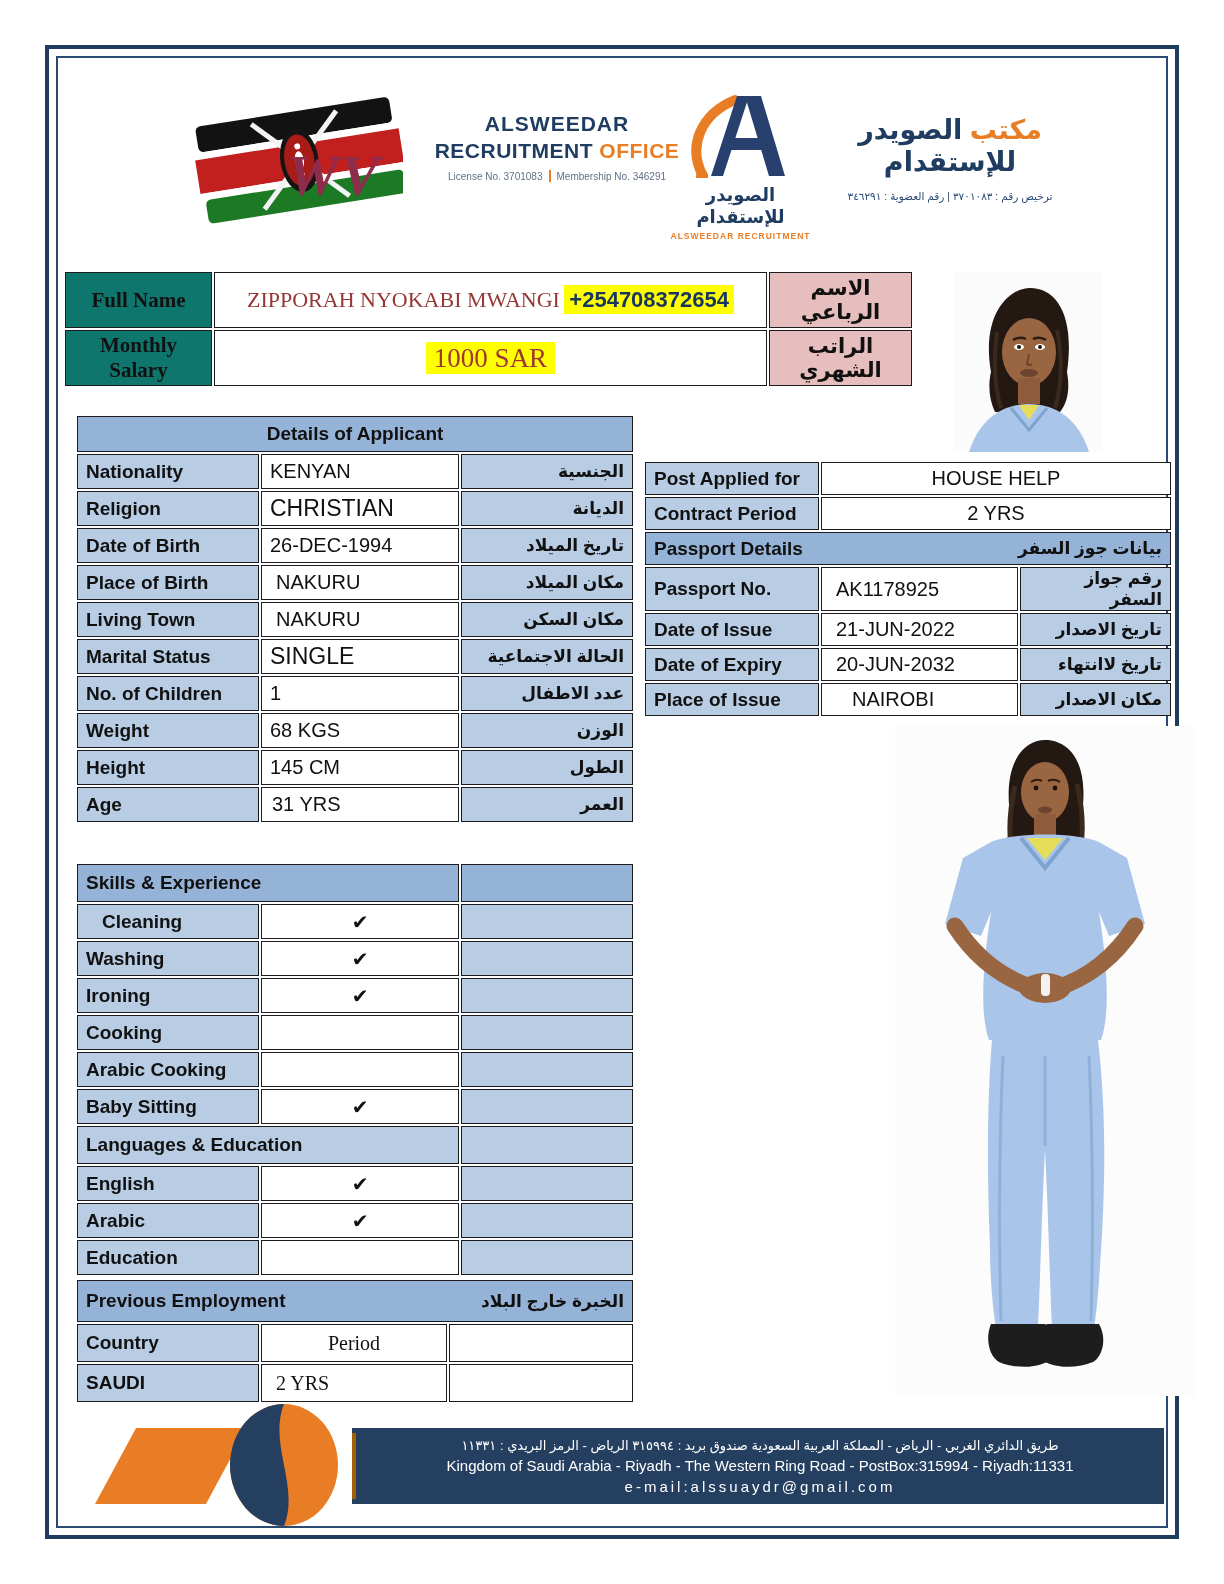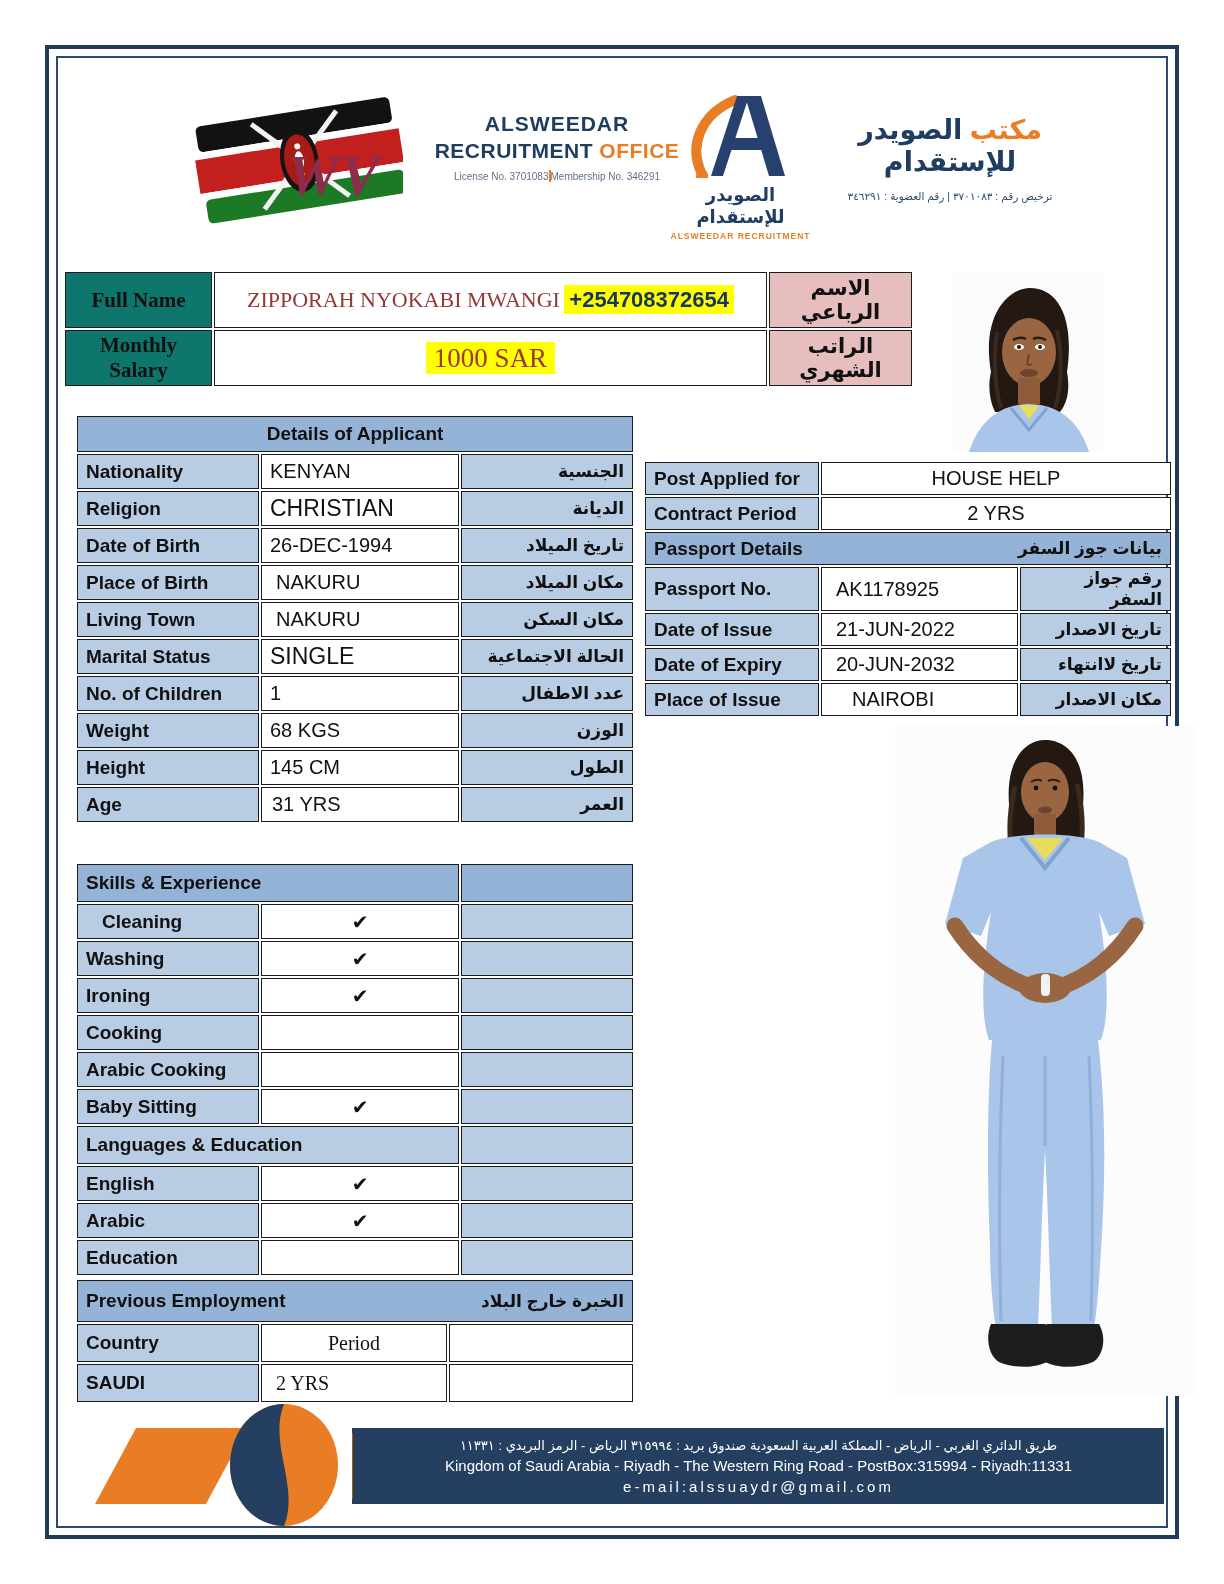--- a/index.html
+++ b/index.html
@@ -9,21 +9,21 @@
 
   
   .frame-outer{position:absolute;left:45px;top:45px;right:45px;bottom:45px;border:4px solid #1f3c5e;}
   .frame-inner{position:absolute;left:56px;top:56px;right:56px;bottom:56px;border:2px solid #2a4a74;}
 
   
   .office-block{left:428px;top:112px;width:258px;text-align:center;}
   .office-l1{font-size:21px;font-weight:bold;color:#1f3c61;letter-spacing:1px;}
   .office-l2{font-size:21px;font-weight:bold;color:#1f3c61;letter-spacing:.5px;margin-top:3px;}
   .office-l2 .orange{color:#e87d25;}
-  .office-lic{margin-top:7px;font-size:10px;color:#5f7189;display:flex;justify-content:center;align-items:center;}
+  .office-lic{margin-top:7px;font-size:10px;color:#5f7189;display:flex;justify-content:center;align-items:center;gap:6px;}
   .lic-divider{display:inline-block;width:2px;height:12px;background:#e87d25;}
   .brand-block{left:668px;top:92px;width:145px;text-align:center;}
   .brand-arabic{font-size:18px;font-weight:bold;color:#1f3c61;margin-top:2px;}
   .brand-english{font-size:8.5px;font-weight:bold;color:#e87d25;letter-spacing:1px;margin-top:3px;}
   .office-ar-block{left:822px;top:114px;width:256px;text-align:center;}
   .office-ar-title{font-size:27px;font-weight:bold;color:#1f3c61;}
   .office-ar-title .orange{color:#e87d25;}
   .office-ar-lic{margin-top:12px;font-size:10.5px;color:#2a4a74;}
   .monogram{left:287px;top:142px;font-family:"Liberation Serif","DejaVu Serif",serif;
             font-style:italic;font-weight:bold;font-size:58px;color:#8e2c4c;letter-spacing:2px;}
@@ -51,21 +51,21 @@
   .hl-salary{background:#ffff00;color:#9e3634;font-family:"Liberation Serif","DejaVu Serif",serif;
              font-size:27px;padding:1px 8px;}
   .check-cell{text-align:center;font-size:19px;font-weight:bold;}
   .serif-val{font-family:"Liberation Serif","DejaVu Serif",serif;font-size:21px;}
 
   
   .footer-bar{left:352px;top:1428px;width:812px;height:76px;background:#243f60;display:flex;align-items:center;color:#fff;}
   .phone-block{width:246px;text-align:center;padding:0 6px;}
   .phone-ar{font-size:14px;}
   .phone-en{font-size:14px;margin-top:6px;}
-  .addr-block{flex:1;text-align:center;border-left:1px solid #a16207;padding:4px 8px;height:58px;
+  .addr-block{flex:1;text-align:center;border-left:4px solid #a16207;padding:4px 8px;height:58px;
               display:flex;flex-direction:column;justify-content:center;gap:4px;}
   .addr-ar{font-size:13px;}
   .addr-en{font-size:15px;}
   .addr-email{font-size:15px;letter-spacing:3px;}
   .para{left:95px;top:1428px;width:152px;height:76px;background:#e87d25;
         clip-path:polygon(27% 0,100% 0,73% 100%,0 100%);}
 </style>
 </head>
 <body>
 

